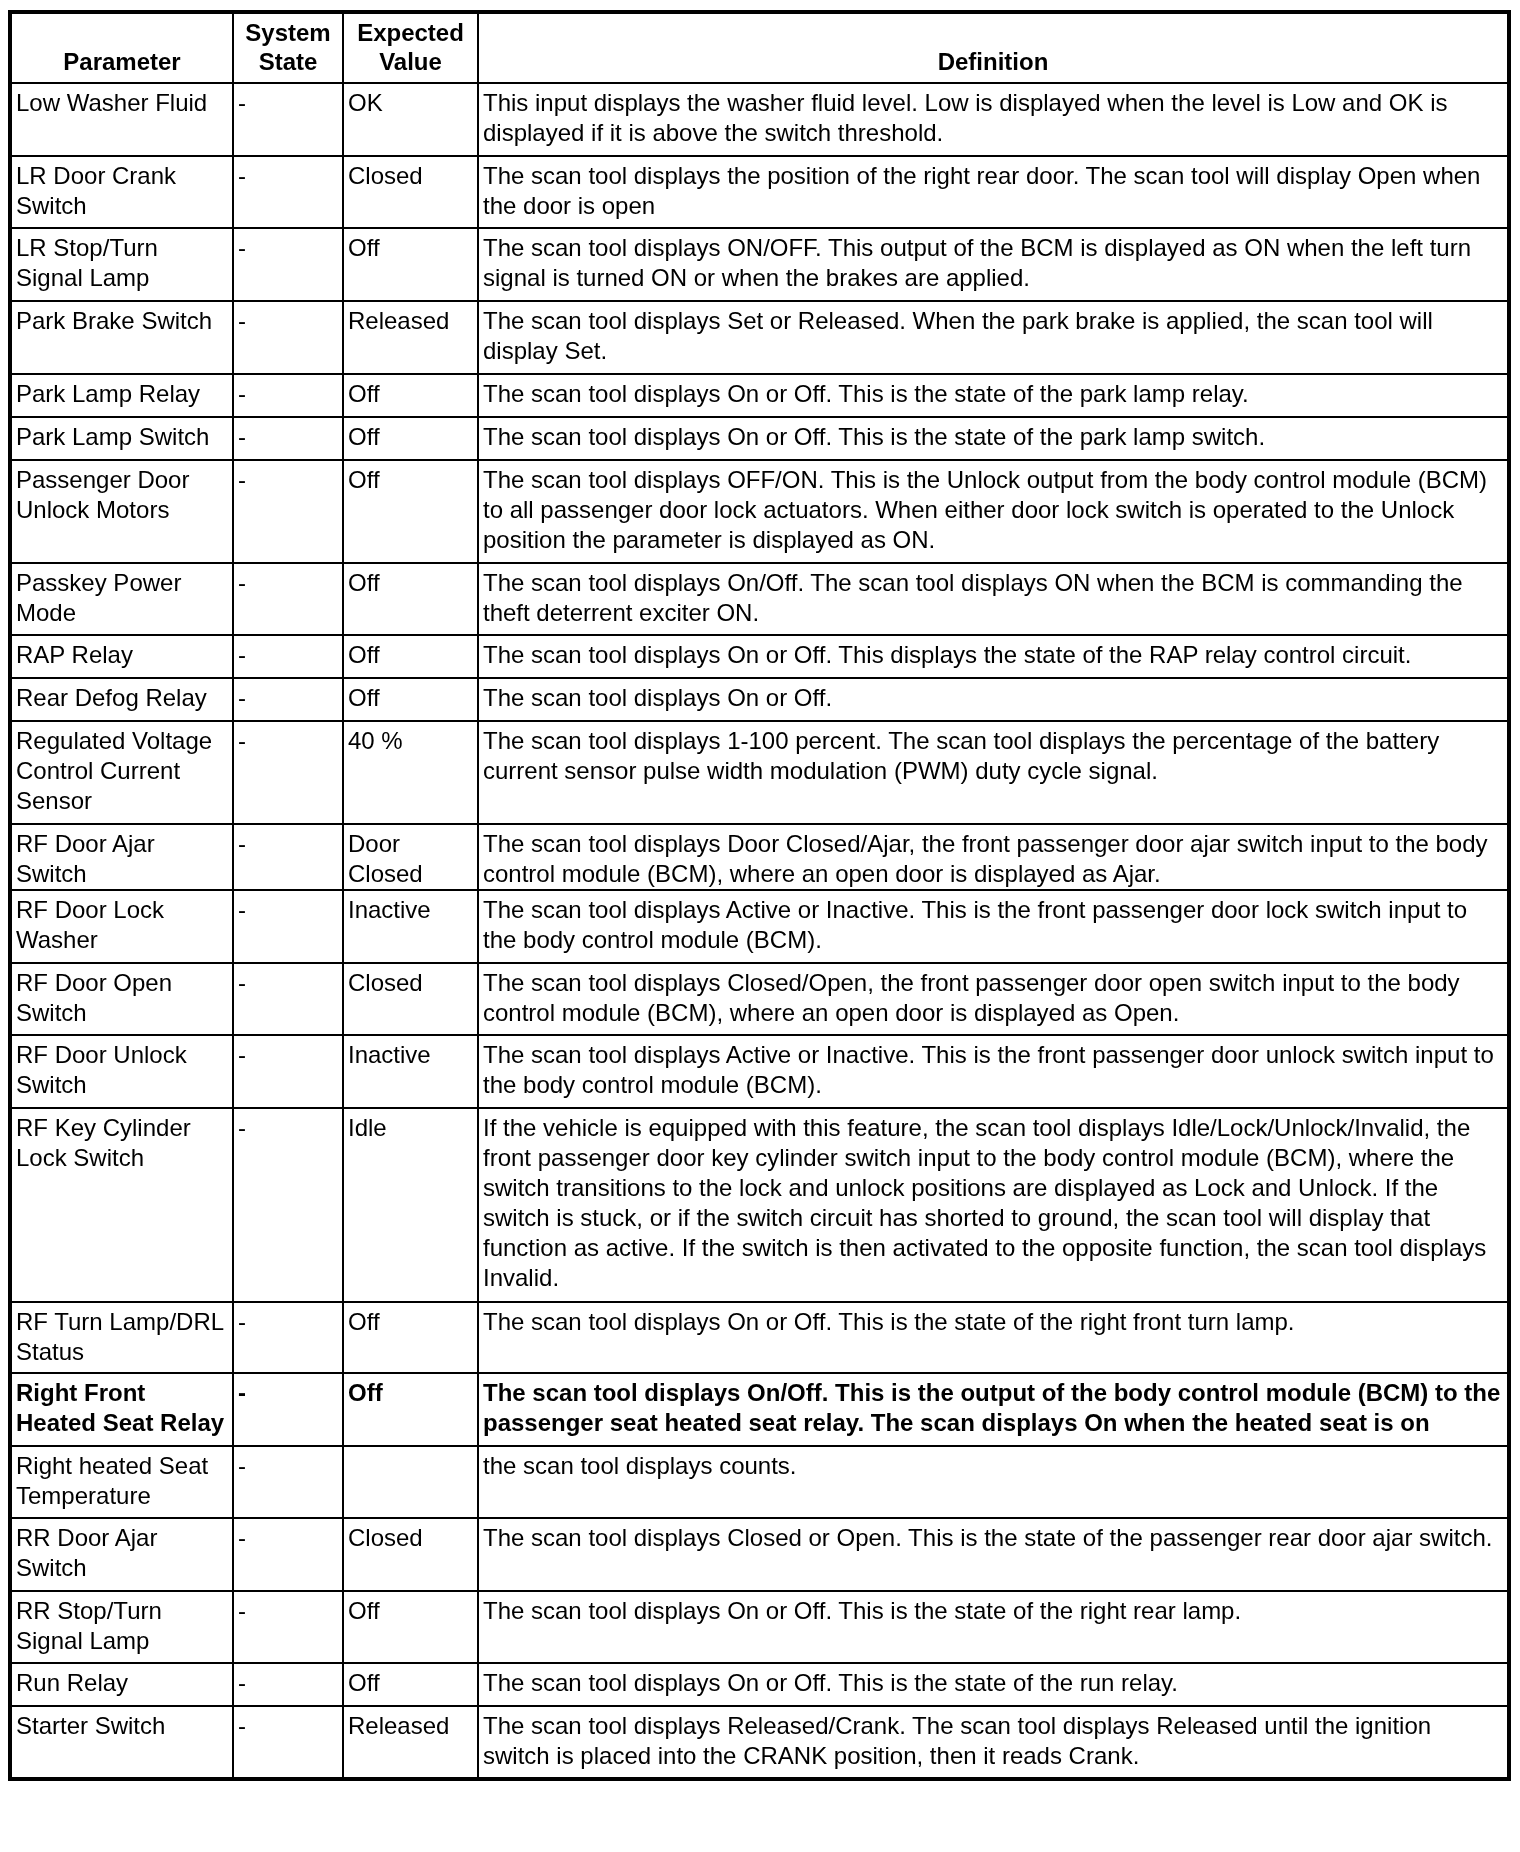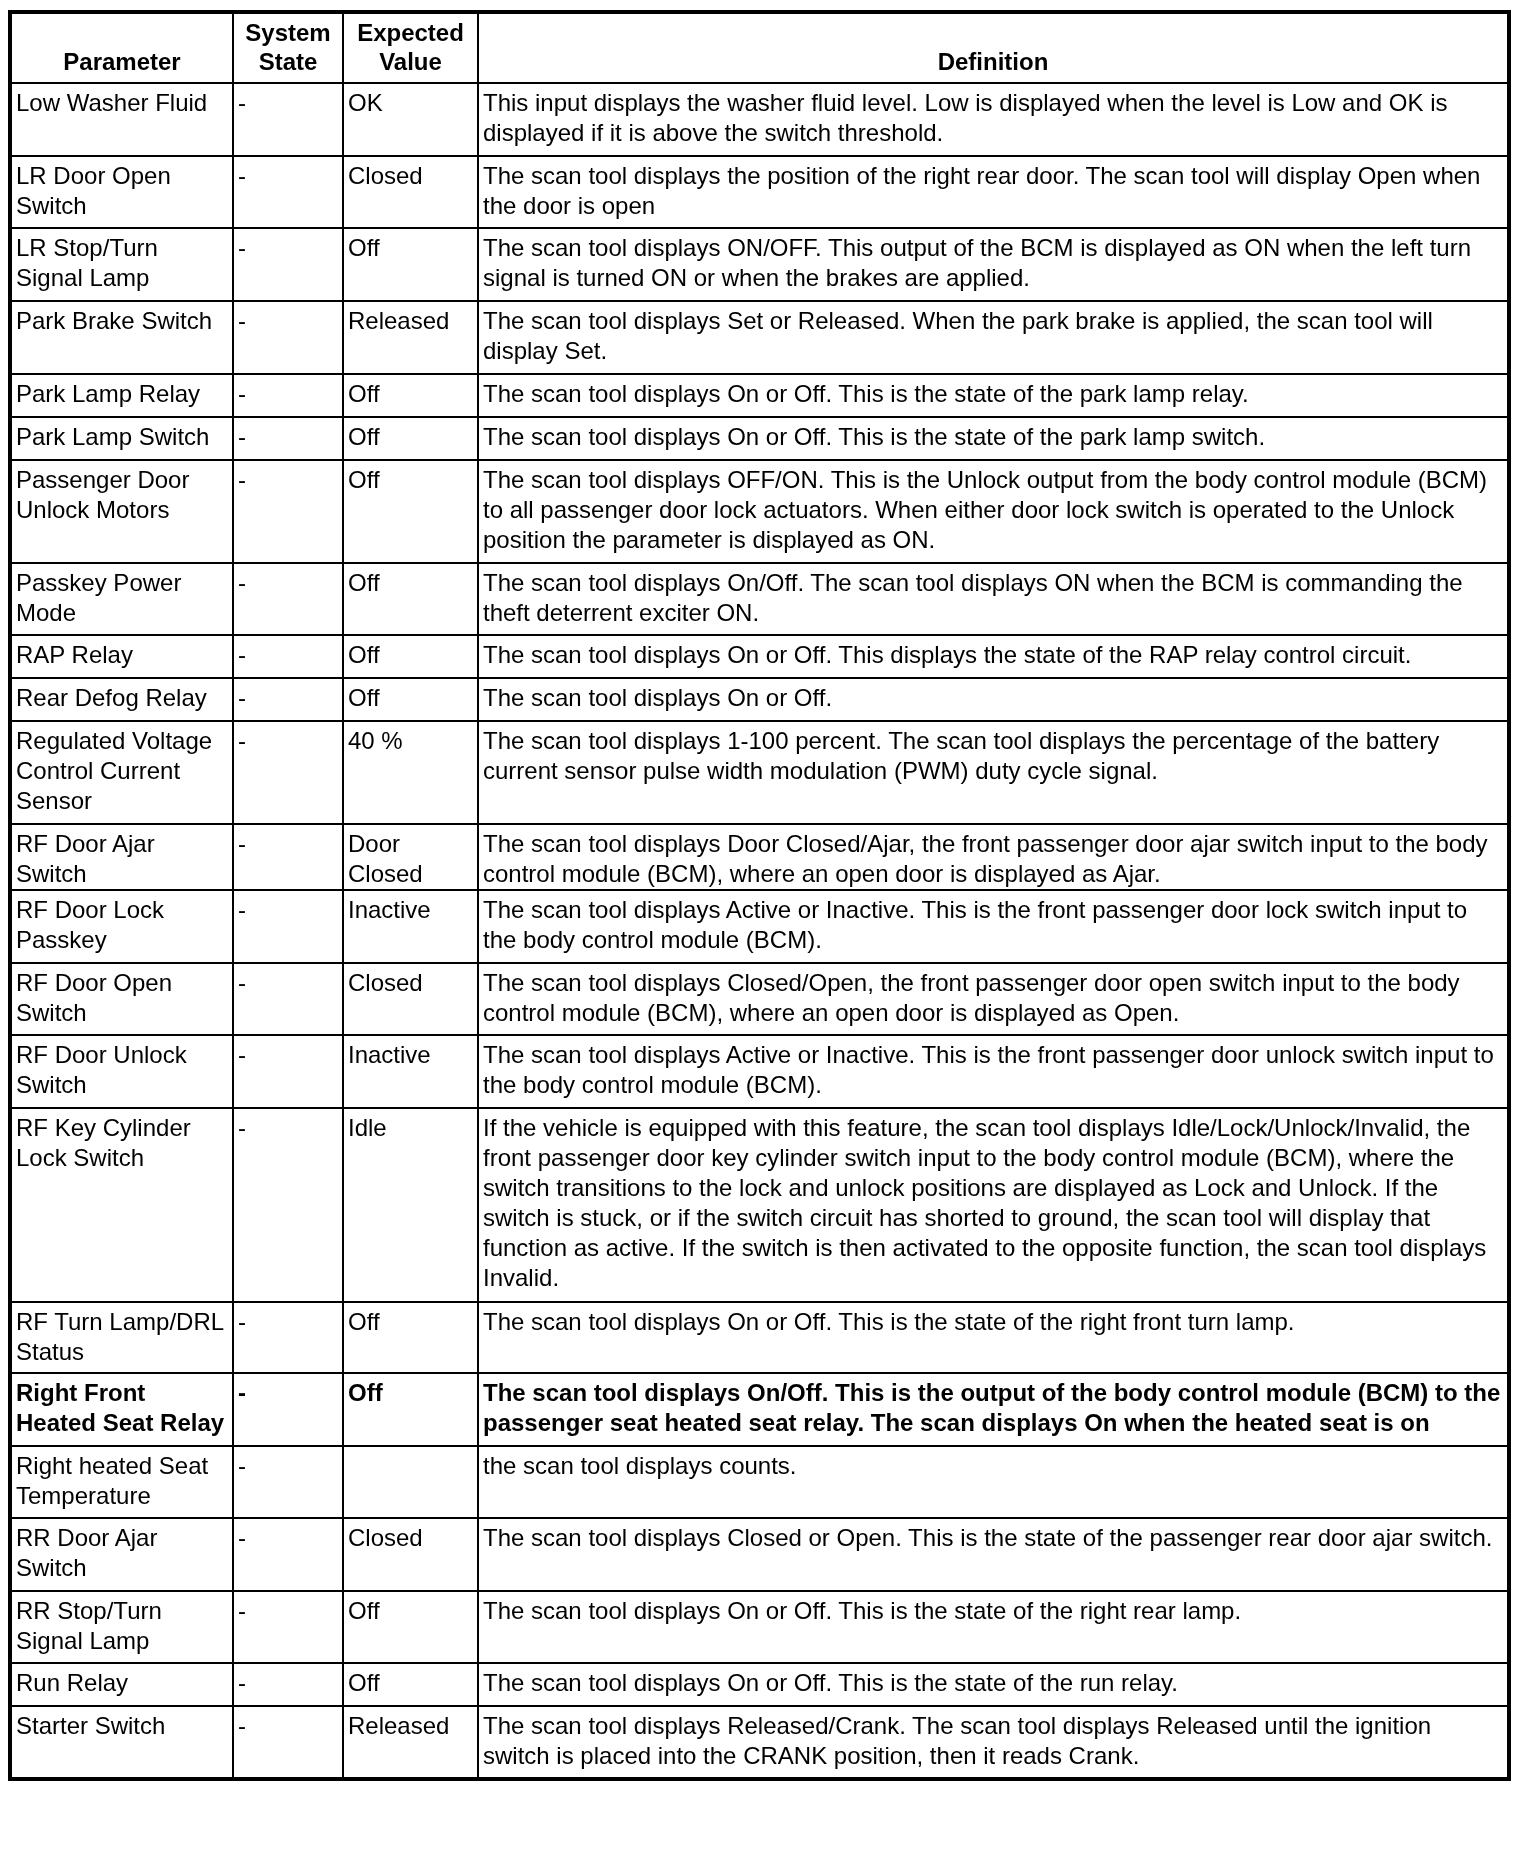--- a/index.html
+++ b/index.html
@@ -32,21 +32,21 @@
     </tr>
   </thead>
   <tbody id="tbody">
       <tr style="height: 73px;">
         <td>Low Washer Fluid</td>
         <td>-</td>
         <td>OK</td>
         <td>This input displays the washer fluid level. Low is displayed when the level is Low and OK is displayed if it is above the switch threshold.</td>
       </tr>
       <tr style="height: 72px;">
-        <td>LR Door Open Switch</td>
+        <td>LR Door Crank Switch</td>
         <td>-</td>
         <td>Closed</td>
         <td>The scan tool displays the position of the right rear door. The scan tool will display Open when the door is open</td>
       </tr>
       <tr style="height: 73px;">
         <td>LR Stop/Turn Signal Lamp</td>
         <td>-</td>
         <td>Off</td>
         <td>The scan tool displays ON/OFF. This output of the BCM is displayed as ON when the left turn signal is turned ON or when the brakes are applied.</td>
       </tr>
@@ -98,21 +98,21 @@
         <td>40 %</td>
         <td>The scan tool displays 1-100 percent. The scan tool displays the percentage of the battery current sensor pulse width modulation (PWM) duty cycle signal.</td>
       </tr>
       <tr style="height: 64px; margin-left: 24px;">
         <td>RF Door Ajar Switch</td>
         <td>-</td>
         <td>Door Closed</td>
         <td>The scan tool displays Door Closed/Ajar, the front passenger door ajar switch input to the body control module (BCM), where an open door is displayed as Ajar.</td>
       </tr>
       <tr style="height: 73px;">
-        <td>RF Door Lock Passkey</td>
+        <td>RF Door Lock Washer</td>
         <td>-</td>
         <td>Inactive</td>
         <td>The scan tool displays Active or Inactive. This is the front passenger door lock switch input to the body control module (BCM).</td>
       </tr>
       <tr style="height: 72px;">
         <td>RF Door Open Switch</td>
         <td>-</td>
         <td>Closed</td>
         <td>The scan tool displays Closed/Open, the front passenger door open switch input to the body control module (BCM), where an open door is displayed as Open.</td>
       </tr>

